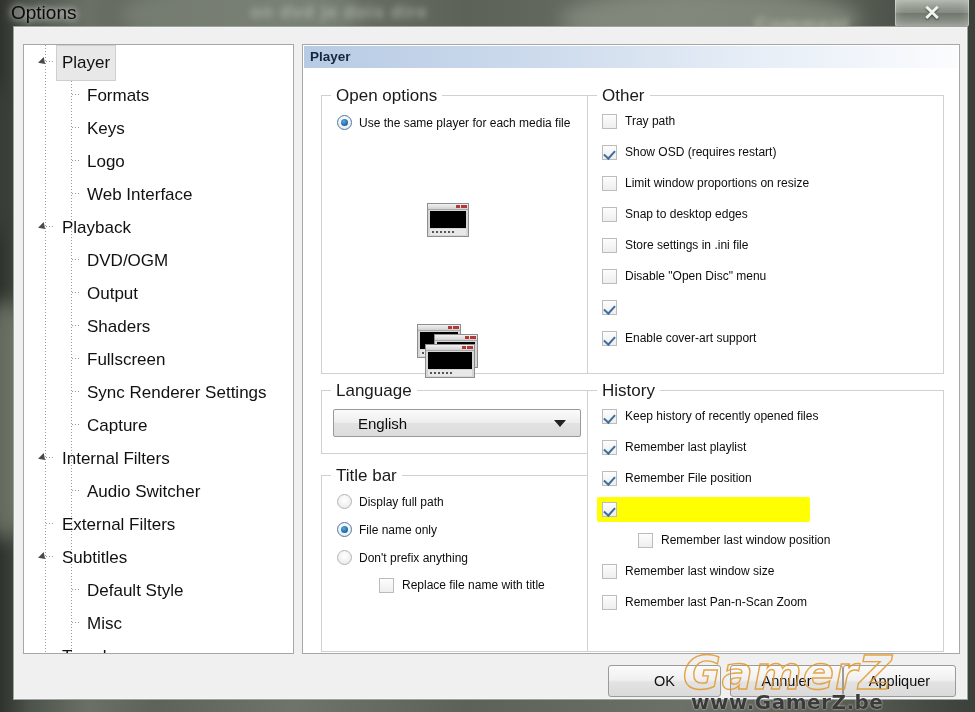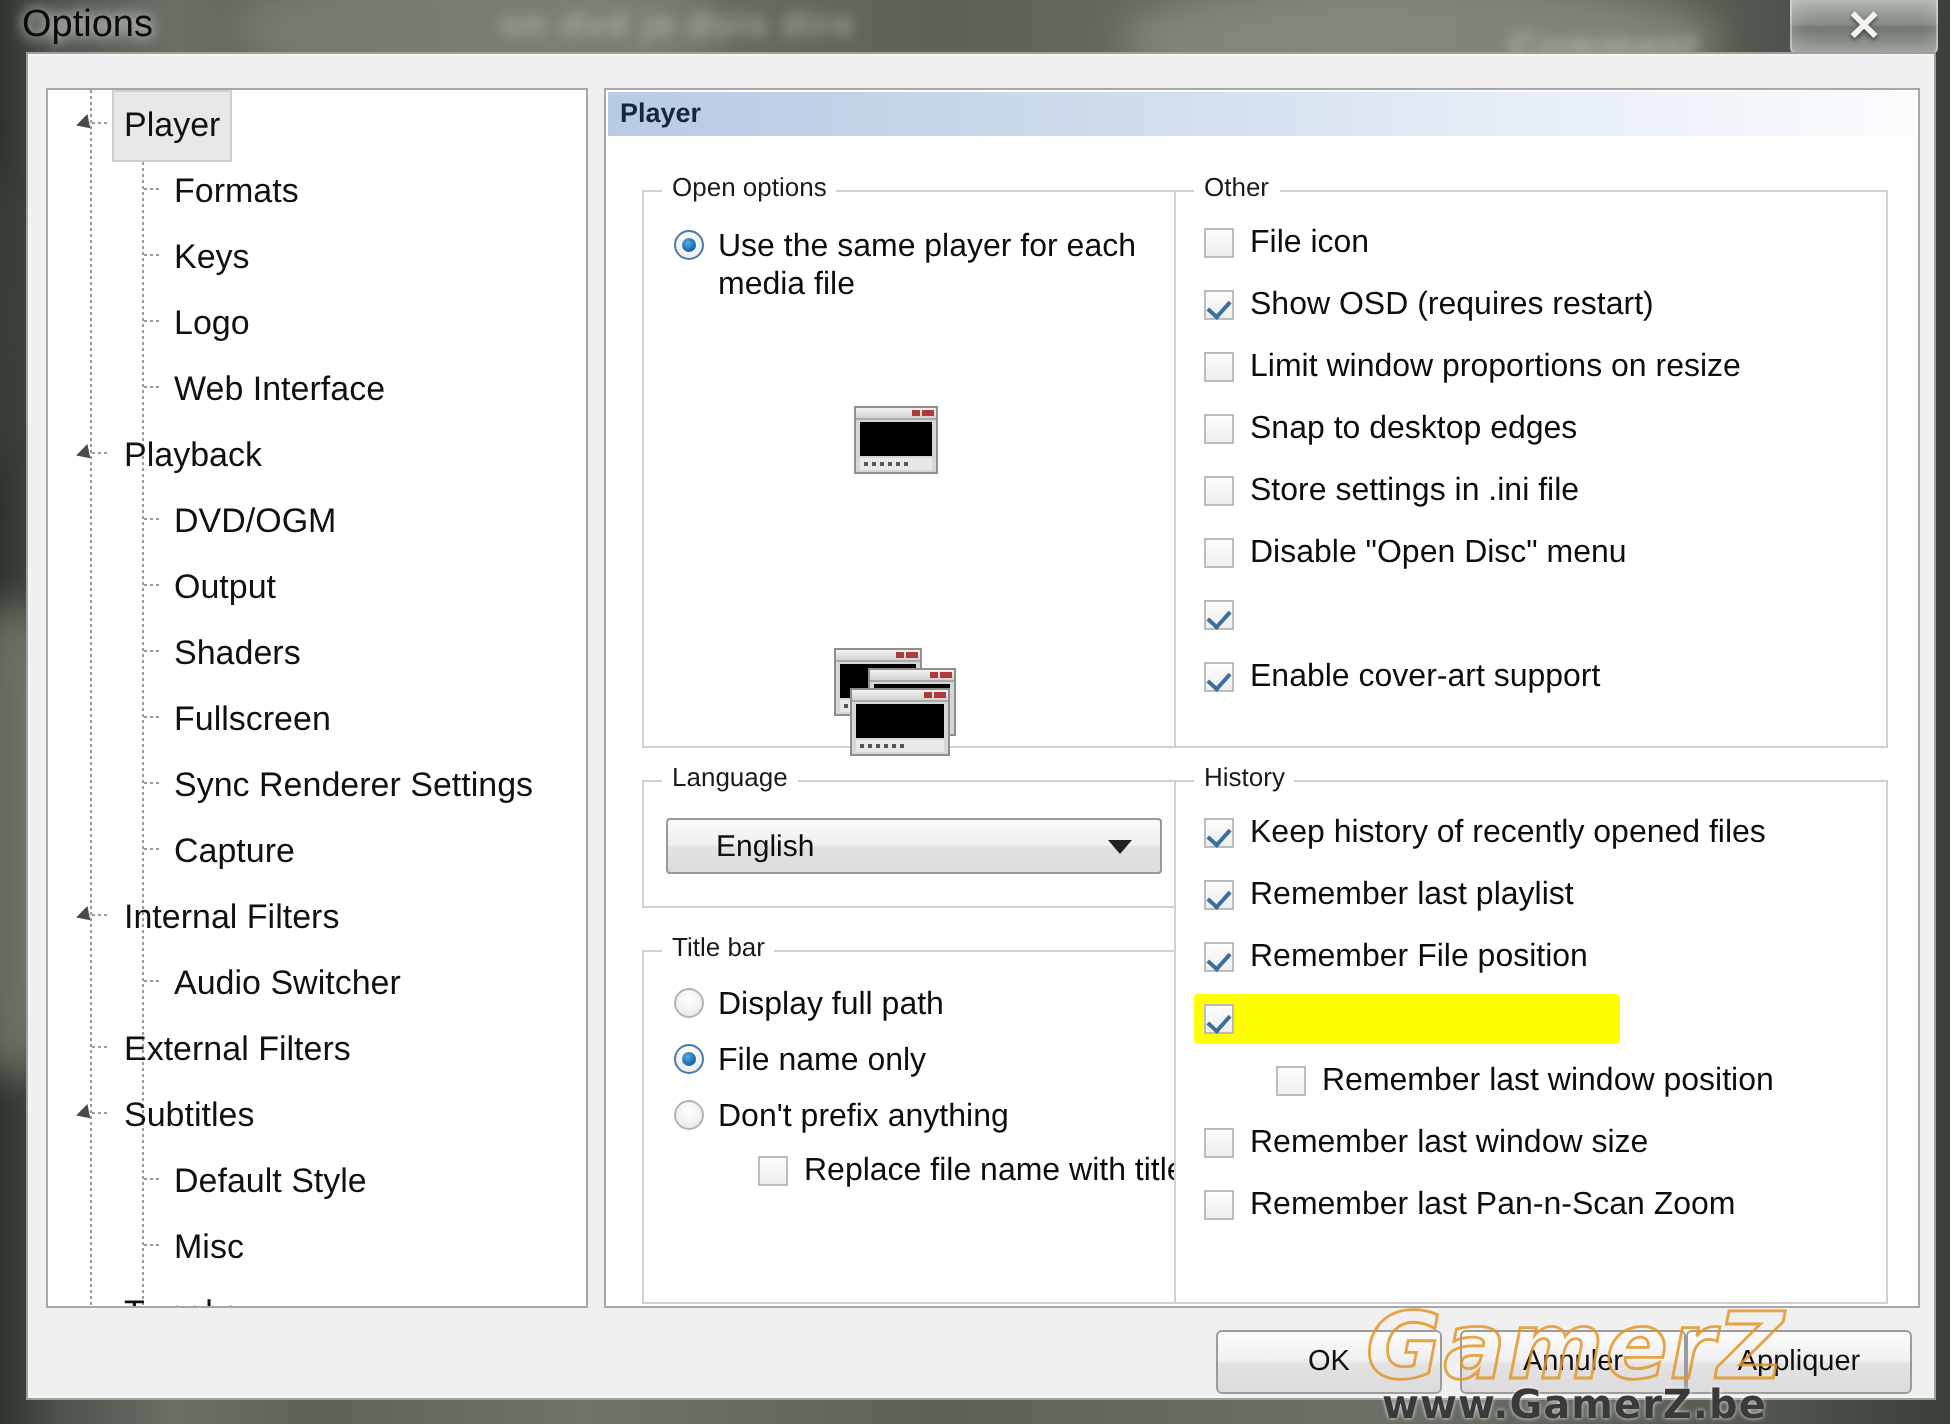--- a/index.html
+++ b/index.html
@@ -115,26 +115,26 @@
     font-weight:700;font-size:13.5px;color:#16273d;
     padding:3px 0 0 6px;box-sizing:border-box;
   }
 
   
   .group{
     position:absolute;border:1px solid #d0d0d0;background:#fff;
   }
   .group>.glabel{
     position:absolute;top:-10px;left:9px;background:#fff;padding:0 5px;
-    font-size:13px;color:#1a1a1a;
+    font-size:17px;color:#1a1a1a;
   }
 
   
   .opt{position:absolute;display:flex;align-items:flex-start;cursor:pointer;}
-  .opt .txt{font-size:16px;color:#0d0d0d;line-height:19px;}
+  .opt .txt{font-size:12px;color:#0d0d0d;line-height:19px;}
 
   .radio{
     width:15px;height:15px;border-radius:50%;flex:none;margin-right:7px;margin-top:1px;
     background:radial-gradient(circle at 50% 38%,#ffffff 0%,#f2f2f2 55%,#e2e2e2 100%);
     border:1px solid #b4b4b4;box-sizing:border-box;position:relative;
   }
   .radio.on{border:1px solid #4b7aa8;}
   .radio.on::after{
     content:"";position:absolute;left:3px;top:3px;width:7px;height:7px;border-radius:50%;
     background:radial-gradient(circle at 40% 35%,#5fa7dd 0%,#1a6fb0 60%,#0d4f86 100%);
@@ -349,21 +349,21 @@
         <span class="check"></span>
         <span class="txt">Replace file name with title</span>
       </div>
     </div>
 
     <div class="group" style="left:284px;top:50px;width:355px;height:277px;">
       <div class="glabel">Other</div>
       <div id="other-list">
           <div class="opt" style="left: 14px; top: 16px;">
             <span class="check"></span>
-            <span class="txt">File icon</span>
+            <span class="txt">Tray path</span>
           </div>
           <div class="opt" style="left: 14px; top: 47px;">
             <span class="check on"></span>
             <span class="txt">Show OSD (requires restart)</span>
           </div>
           <div class="opt" style="left: 14px; top: 78px;">
             <span class="check"></span>
             <span class="txt">Limit window proportions on resize</span>
           </div>
           <div class="opt" style="left: 14px; top: 109px;">

